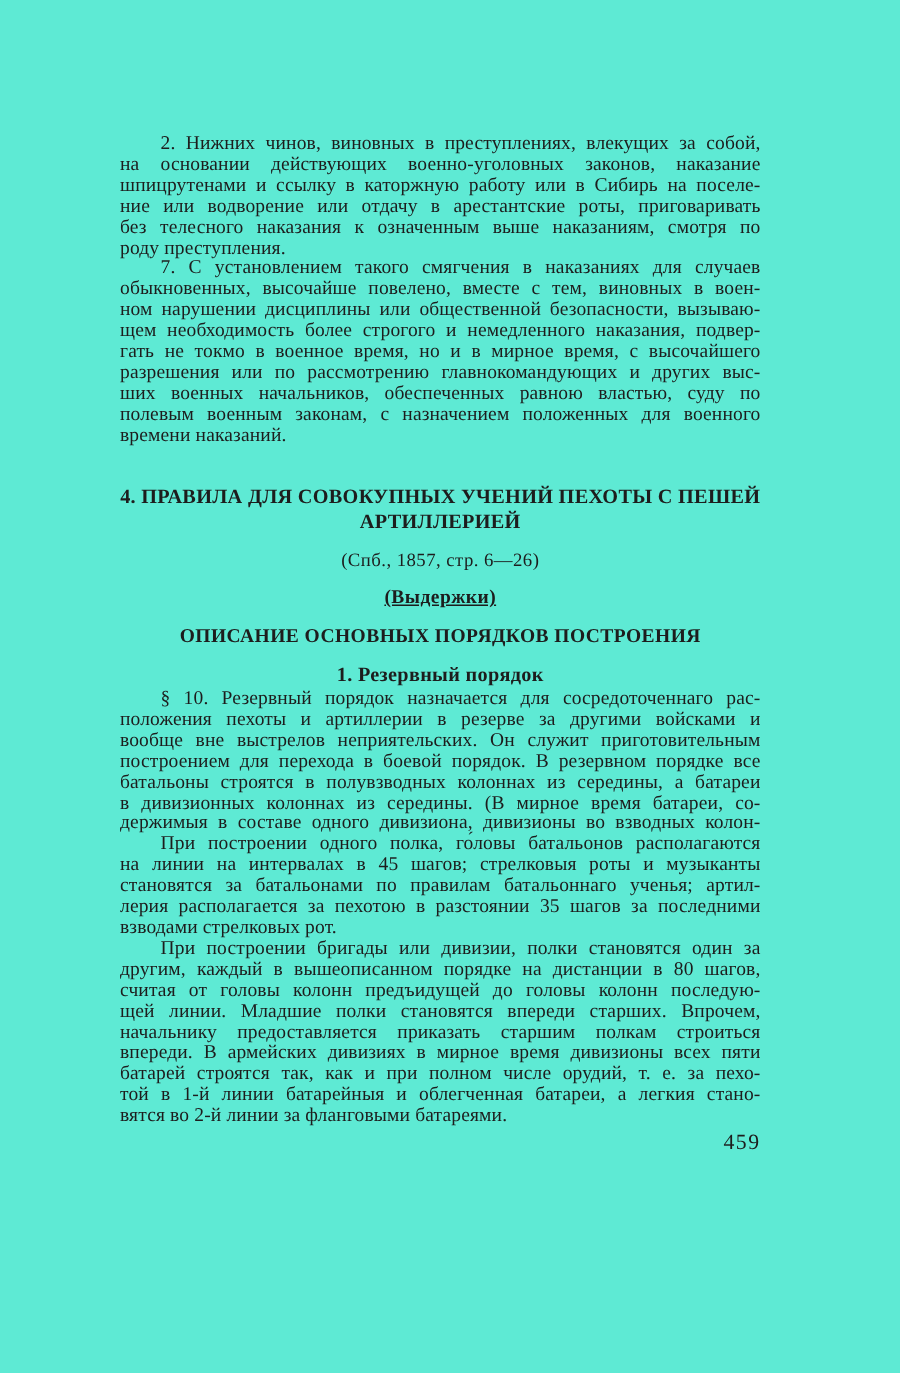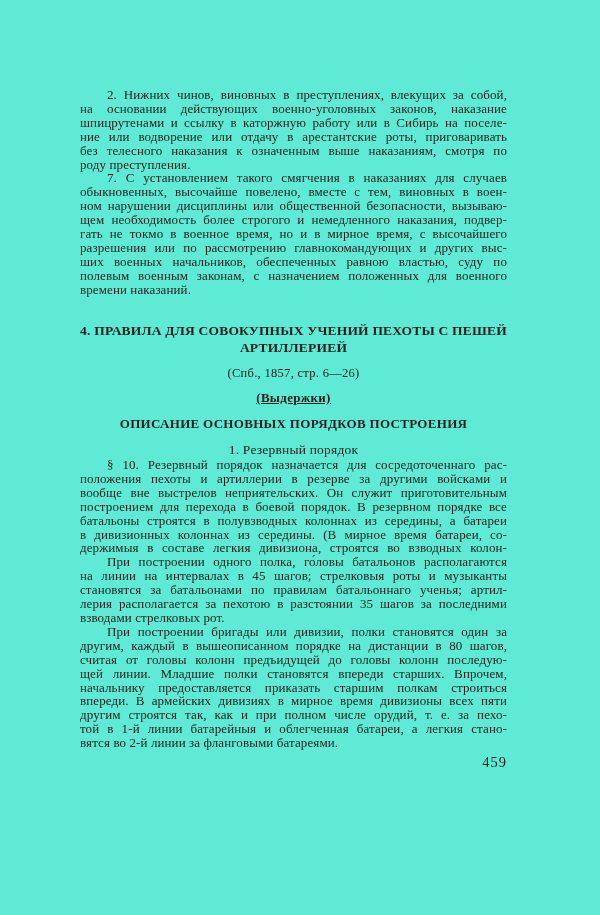--- a/index.html
+++ b/index.html
@@ -61,21 +61,21 @@
     text-decoration: underline;
   }
   .subheading {
     margin-top: 10px;
     font-weight: bold;
     font-size: 13px;
     letter-spacing: 0.3px;
   }
   .subsection {
     margin-top: 10px;
-    font-weight: normal;
+    font-weight: bold;
     font-size: 13.5px;
     letter-spacing: 0.2px;
   }
   .page-number {
     position: absolute;
     left: 80px;
     top: 754px;
     width: 427px;
     text-align: right;
     font-size: 14.5px;
@@ -121,37 +121,37 @@
   </div>
 
   <div class="textcol body-block">
       <div class="para">
         <div class="line indent">§ 10. Резервный порядок назначается для сосредоточеннаго рас-</div>
         <div class="line">положения пехоты и артиллерии в резерве за другими войсками и</div>
         <div class="line">вообще вне выстрелов неприятельских. Он служит приготовительным</div>
         <div class="line">построением для перехода в боевой порядок. В резервном порядке все</div>
         <div class="line">батальоны строятся в полувзводных колоннах из середины, а батареи</div>
         <div class="line">в дивизионных колоннах из середины. (В мирное время батареи, со-</div>
-        <div class="line">держимыя в составе легкия дивизиона, строятся во взводных колон-</div>
+        <div class="line">держимыя в составе одного дивизиона, дивизионы во взводных колон-</div>
       </div>
       <div class="para">
         <div class="line indent">При построении одного полка, го́ловы батальонов располагаются</div>
         <div class="line">на линии на интервалах в 45 шагов; стрелковыя роты и музыканты</div>
         <div class="line">становятся за батальонами по правилам батальоннаго ученья; артил-</div>
         <div class="line">лерия располагается за пехотою в разстоянии 35 шагов за последними</div>
         <div class="line last">взводами стрелковых рот.</div>
       </div>
       <div class="para">
         <div class="line indent">При построении бригады или дивизии, полки становятся один за</div>
         <div class="line">другим, каждый в вышеописанном порядке на дистанции в 80 шагов,</div>
         <div class="line">считая от головы колонн предъидущей до головы колонн последую-</div>
         <div class="line">щей линии. Младшие полки становятся впереди старших. Впрочем,</div>
         <div class="line">начальнику предоставляется приказать старшим полкам строиться</div>
         <div class="line">впереди. В армейских дивизиях в мирное время дивизионы всех пяти</div>
-        <div class="line">другим строятся так, как и при полном числе орудий, т. е. за пехо-</div>
+        <div class="line">батарей строятся так, как и при полном числе орудий, т. е. за пехо-</div>
         <div class="line">той в 1-й линии батарейныя и облегченная батареи, а легкия стано-</div>
         <div class="line last">вятся во 2-й линии за фланговыми батареями.</div>
       </div>
     </div>
 
   <div class="page-number">459</div>
 
 </div>
 
 </body></html>

